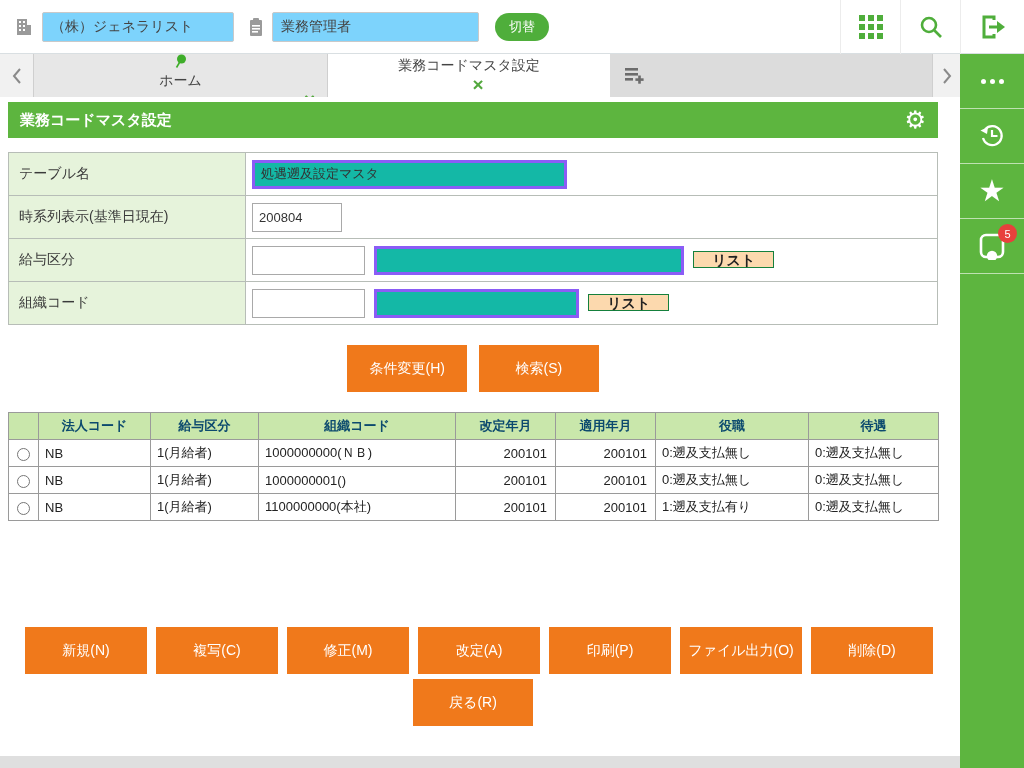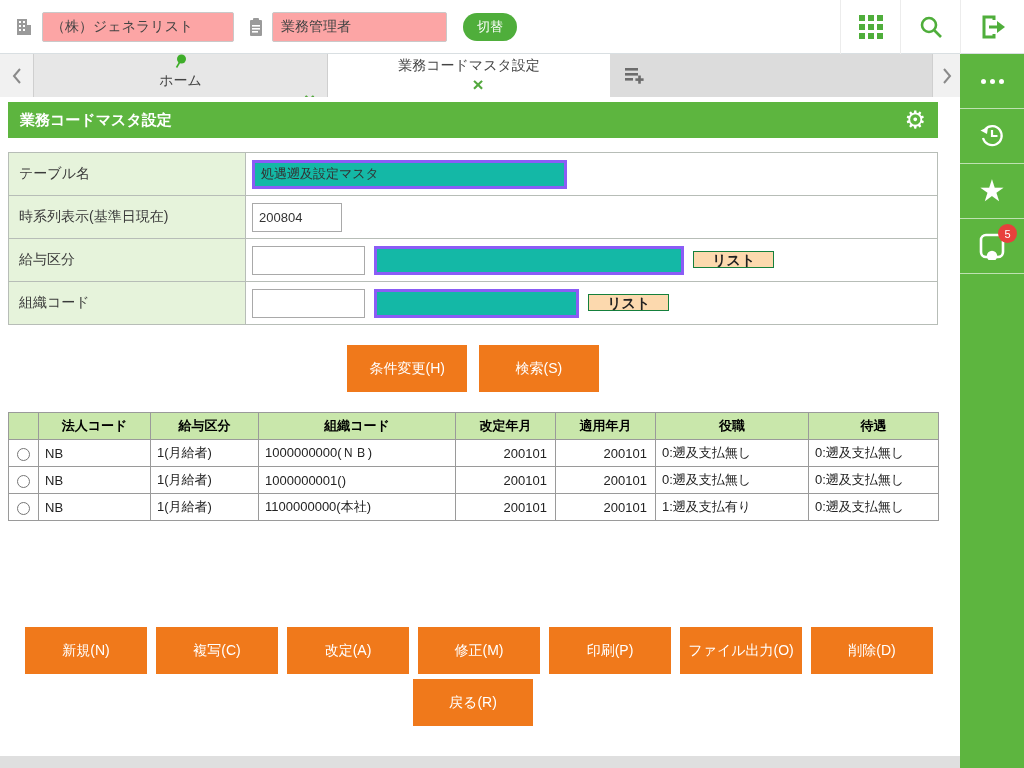--- a/index.html
+++ b/index.html
@@ -4,24 +4,24 @@
 <style>
   * { margin:0; padding:0; box-sizing:border-box; }
   html,body { width:1024px; height:768px; overflow:hidden; background:#fff;
               font-family:"Liberation Sans","DejaVu Sans",sans-serif; font-size:13px; color:#333; }
   .app { position:relative; width:1024px; height:768px; background:#fff; }
 
   
   .topbar { position:absolute; left:0; top:0; width:1024px; height:54px; background:#fff;
             border-bottom:1px solid #d9dfe2; display:flex; align-items:center; }
   .topbar .ic { margin-left:14px; display:flex; align-items:center; }
-  .top-input { height:30px; background:#fca5a5; border:1px solid #c9c9c9; border-radius:2px;
+  .top-input { height:30px; background:#7dd3fc; border:1px solid #c9c9c9; border-radius:2px;
                padding:0 8px; font-size:14px; color:#444; }
   .company-input { width:192px; margin-left:8px; }
-  .role-input { width:175px; margin-left:8px; }
+  .role-input { width:207px; margin-left:8px; }
   .switch-btn { margin-left:16px; height:28px; padding:0 14px; background:#4fae3b; color:#fff;
                 border:none; border-radius:14px; font-size:13px; cursor:pointer; }
   .topbar-right { margin-left:auto; display:flex; height:54px; }
   .topbar-right .cell { width:60px; height:54px; display:flex; align-items:center; justify-content:center;
                         border-left:1px solid #ececec; cursor:pointer; }
   .topbar-right .cell:last-child { width:64px; }
 
   
   .tabbar { position:absolute; left:0; top:54px; width:960px; height:43px; background:#dcdcdc;
             display:flex; align-items:stretch; }
@@ -56,21 +56,21 @@
   .list-btn { height:17px; padding:0 18px; background:#fcd9ae; border:1px solid #15803d;
               font-size:14px; font-weight:bold; color:#222; cursor:pointer; }
 
   .search-actions { margin-top:20px; text-align:center; }
   .btn-orange { height:47px; background:#f0791b; color:#fff; border:none; font-size:14px;
                 cursor:pointer; }
   .search-actions .btn-orange { width:120px; margin:0 4px; }
 
   table.results { margin-top:20px; width:930px; border-collapse:collapse; table-layout:fixed; }
   table.results th, table.results td { border:1px solid #9a9a9a; font-size:13px; padding:4px 6px; height:19px; }
-  table.results th { background:#c9e7ab; font-weight:bold; color:#000000; text-align:center; }
+  table.results th { background:#c9e7ab; font-weight:bold; color:#0c4a6e; text-align:center; }
   table.results td { background:#fff; color:#222; text-align:left; }
   table.results td.num { text-align:right; padding-right:8px; }
   table.results td.c-radio { text-align:center; padding:4px 2px; }
   .radio { display:inline-block; width:13px; height:13px; border:1px solid #767676; border-radius:50%;
            background:#fff; cursor:pointer; vertical-align:middle; }
 
   .footer-buttons { display:flex; gap:9px; margin:106px 0 0 17px; width:908px; }
   .footer-buttons .btn-orange { width:122px; }
   .back-row { margin-top:5px; text-align:center; }
   .back-row .btn-orange { width:120px; }
@@ -291,22 +291,22 @@
               <td class="num">200101</td>
               <td>1:遡及支払有り</td>
               <td>0:遡及支払無し</td>
             </tr>
           </tbody>
       </table>
 
       <div class="footer-buttons">
         <button class="btn-orange">新規(N)</button>
         <button class="btn-orange">複写(C)</button>
+        <button class="btn-orange">修正(M)</button>
         <button class="btn-orange">改定(A)</button>
-        <button class="btn-orange">修正(M)</button>
         <button class="btn-orange">印刷(P)</button>
         <button class="btn-orange">ファイル出力(O)</button>
         <button class="btn-orange">削除(D)</button>
       </div>
       <div class="back-row">
         <button class="btn-orange">戻る(R)</button>
       </div>
 
     </div>
 

